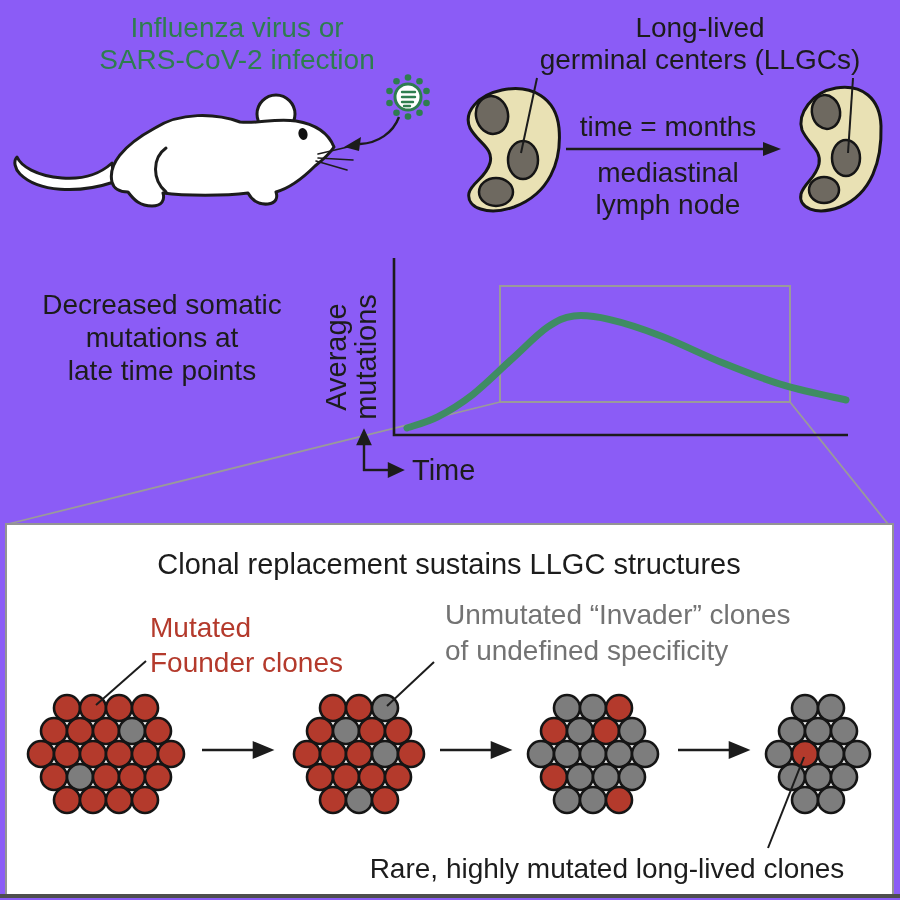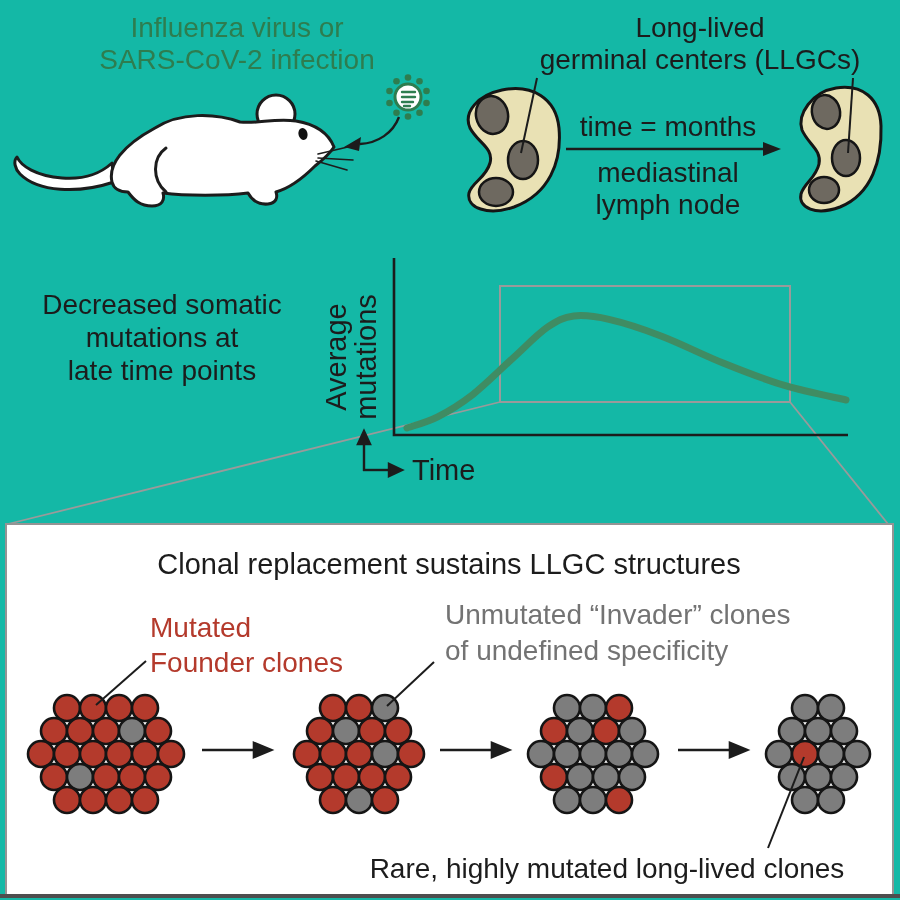--- a/index.html
+++ b/index.html
@@ -1,16 +1,16 @@
 <!DOCTYPE html>
 <html><head>
 <meta charset="utf-8">
 <style>
   html,body{margin:0;padding:0;background:#ffffff;}
-  .figure{width:900px;height:900px;position:relative;background:#14b8a6;overflow:hidden;}
+  .figure{width:900px;height:900px;position:relative;background:#8b5cf6;overflow:hidden;}
   svg{display:block;font-family:"Liberation Sans","DejaVu Sans",sans-serif;}
   text{font-family:"Liberation Sans","DejaVu Sans",sans-serif;}
 </style>
 </head>
 <body>
 
 <div class="figure">
 <svg viewBox="0 0 900 900" width="900" height="900" xmlns="http://www.w3.org/2000/svg">
 
   <g>

